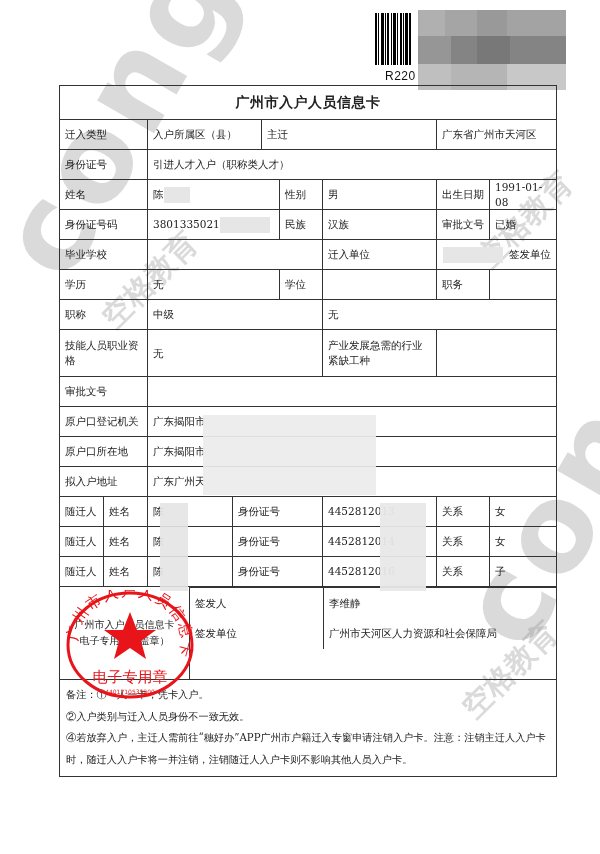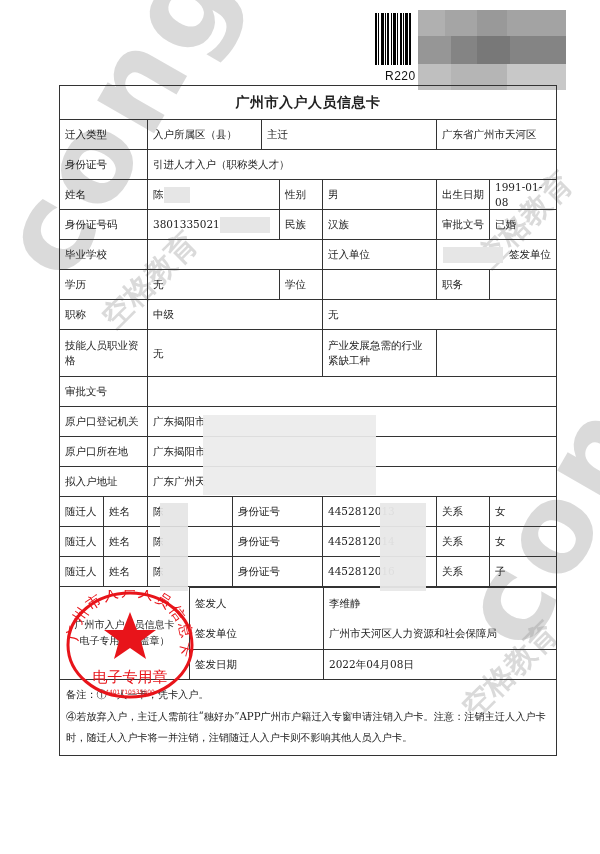--- a/index.html
+++ b/index.html
@@ -220,30 +220,27 @@
     </div>
     <div style="flex:1; display:flex; flex-direction:column; border-left:1px solid #333">
       <div style="display:flex; height:31px; border-top:1px solid #333; box-sizing:border-box">
         <div class="cell" style="width:133px; border-left:none">签发人</div>
         <div class="cell" style="flex:1">李维静</div>
       </div>
       <div style="display:flex; height:31px; box-sizing:border-box">
         <div class="cell" style="width:133px; border-left:none">签发单位</div>
         <div class="cell" style="flex:1">广州市天河区人力资源和社会保障局</div>
       </div>
-      <div style="display:flex; flex:1; border-top:1px solid #333; box-sizing:border-box">
-        <div class="cell" style="width:133px; border-left:none">签发日期</div>
-        <div class="cell" style="flex:1">2022年04月08日</div>
-      </div>
     </div>
   </div>
 
   <div class="row">
     <div class="notes">
       <div>备注：①一人一卡，凭卡入户。</div>
+      <div>②入户类别与迁入人员身份不一致无效。</div>
       <div>④若放弃入户，主迁人需前往“穗好办”APP广州市户籍迁入专窗申请注销入户卡。注意：注销主迁人入户卡时，随迁人入户卡将一并注销，注销随迁人入户卡则不影响其他人员入户卡。</div>
     </div>
   </div>
 </div>
 
 <div class="abs" style="left:203px; top:415px; width:173px; height:80px; background:#ececec; opacity:.92;"></div>
 <div class="abs" style="left:160px; top:503px; width:28px; height:88px; background:#e4e4e4; opacity:.9;"></div>
 <div class="abs" style="left:380px; top:503px; width:46px; height:88px; background:#e8e8e8; opacity:.95;"></div>
 
 <svg class="abs stamp" viewBox="0 0 132 110" width="132" height="110">

